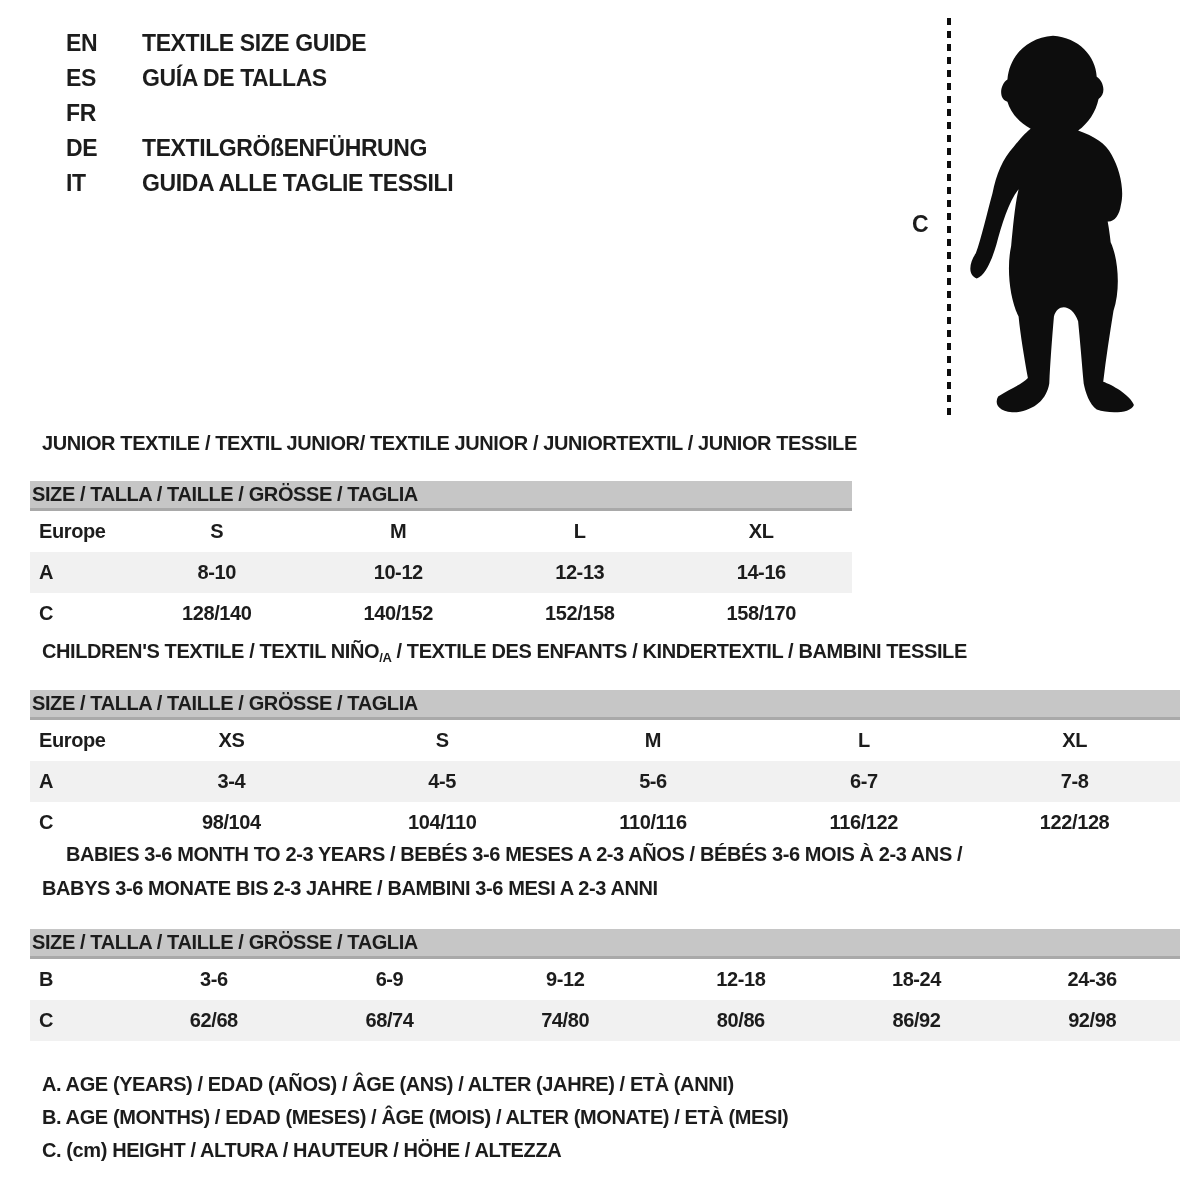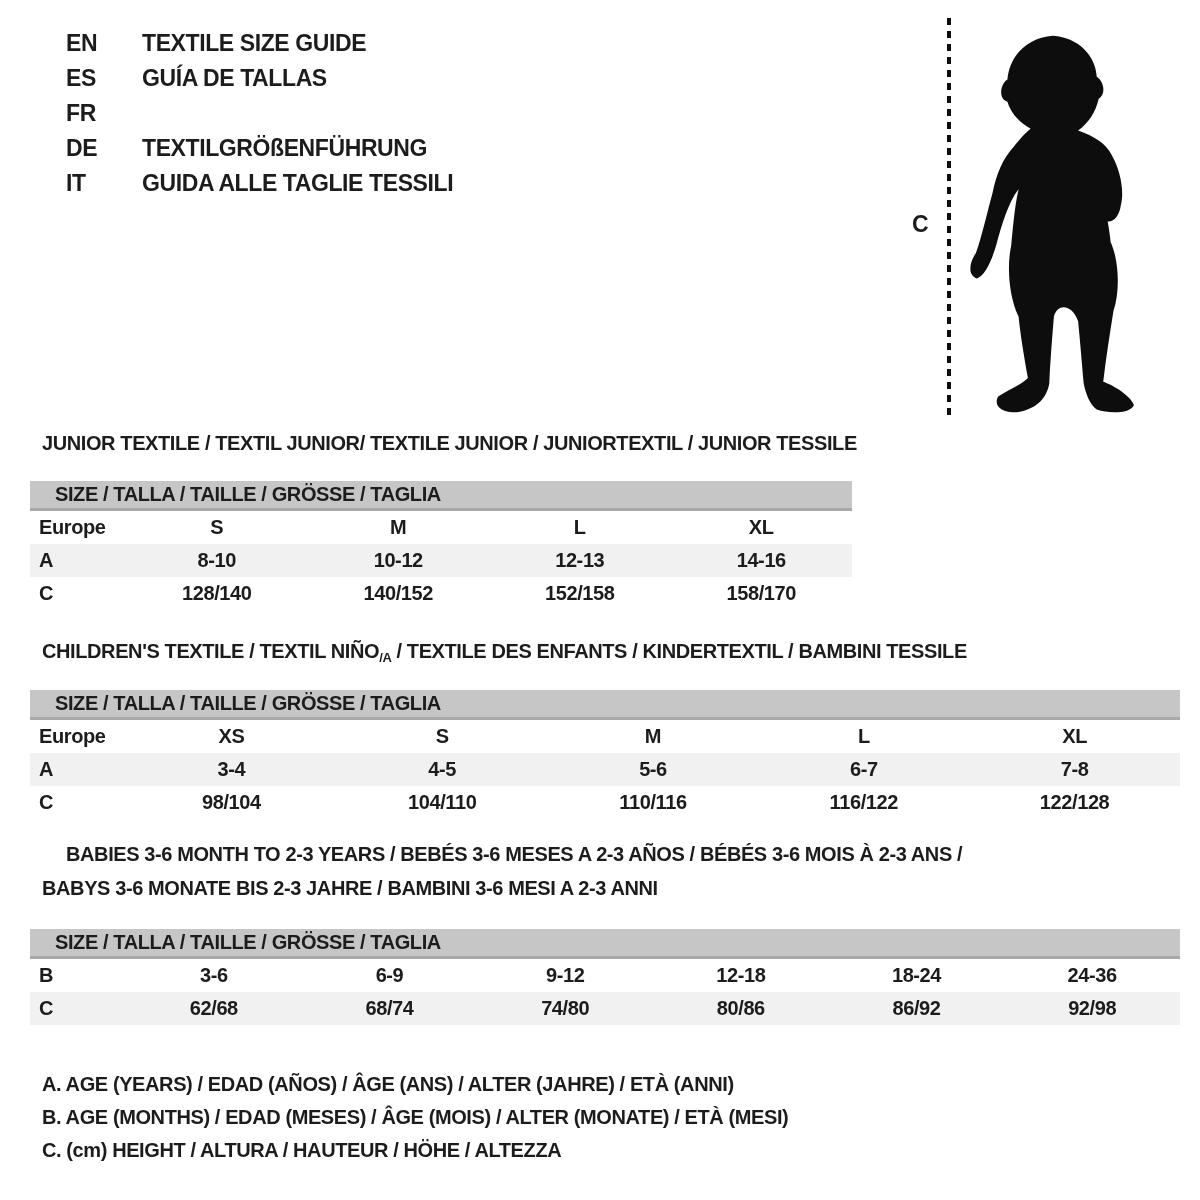--- a/index.html
+++ b/index.html
@@ -19,23 +19,23 @@
     background:repeating-linear-gradient(to bottom,#0d0d0d 0 7px,transparent 7px 13px);
   }
   .silhouette{position:absolute;left:960px;top:12px;}
   
   .section-heading{position:absolute;left:42px;font-size:20px;white-space:nowrap;}
   .heading-sub{font-size:13px;vertical-align:-4px;}
   
   .size-table{position:absolute;left:30px;}
   .size-bar{
     height:27px;background:#c6c6c6;border-bottom:3px solid #a9a9a9;
-    display:flex;align-items:center;padding-left:25px;font-size:20px;
+    display:flex;align-items:center;padding-left:2px;font-size:20px;
   }
-  .t-row{display:grid;height:33px;align-items:center;font-size:20px;}
+  .t-row{display:grid;height:41px;align-items:center;font-size:20px;}
   .cols-4{grid-template-columns:96px repeat(4,1fr);}
   .cols-5{grid-template-columns:96px repeat(5,1fr);}
   .cols-6{grid-template-columns:96px repeat(6,1fr);}
   .t-row .label{padding-left:9px;}
   .t-row .val{text-align:center;}
   .t-row.shaded{background:#f1f1f1;}
   
   .legend{position:absolute;left:42px;top:1068px;font-size:20px;}
   .legend-line{height:33px;display:flex;align-items:center;white-space:nowrap;}
 </style>

